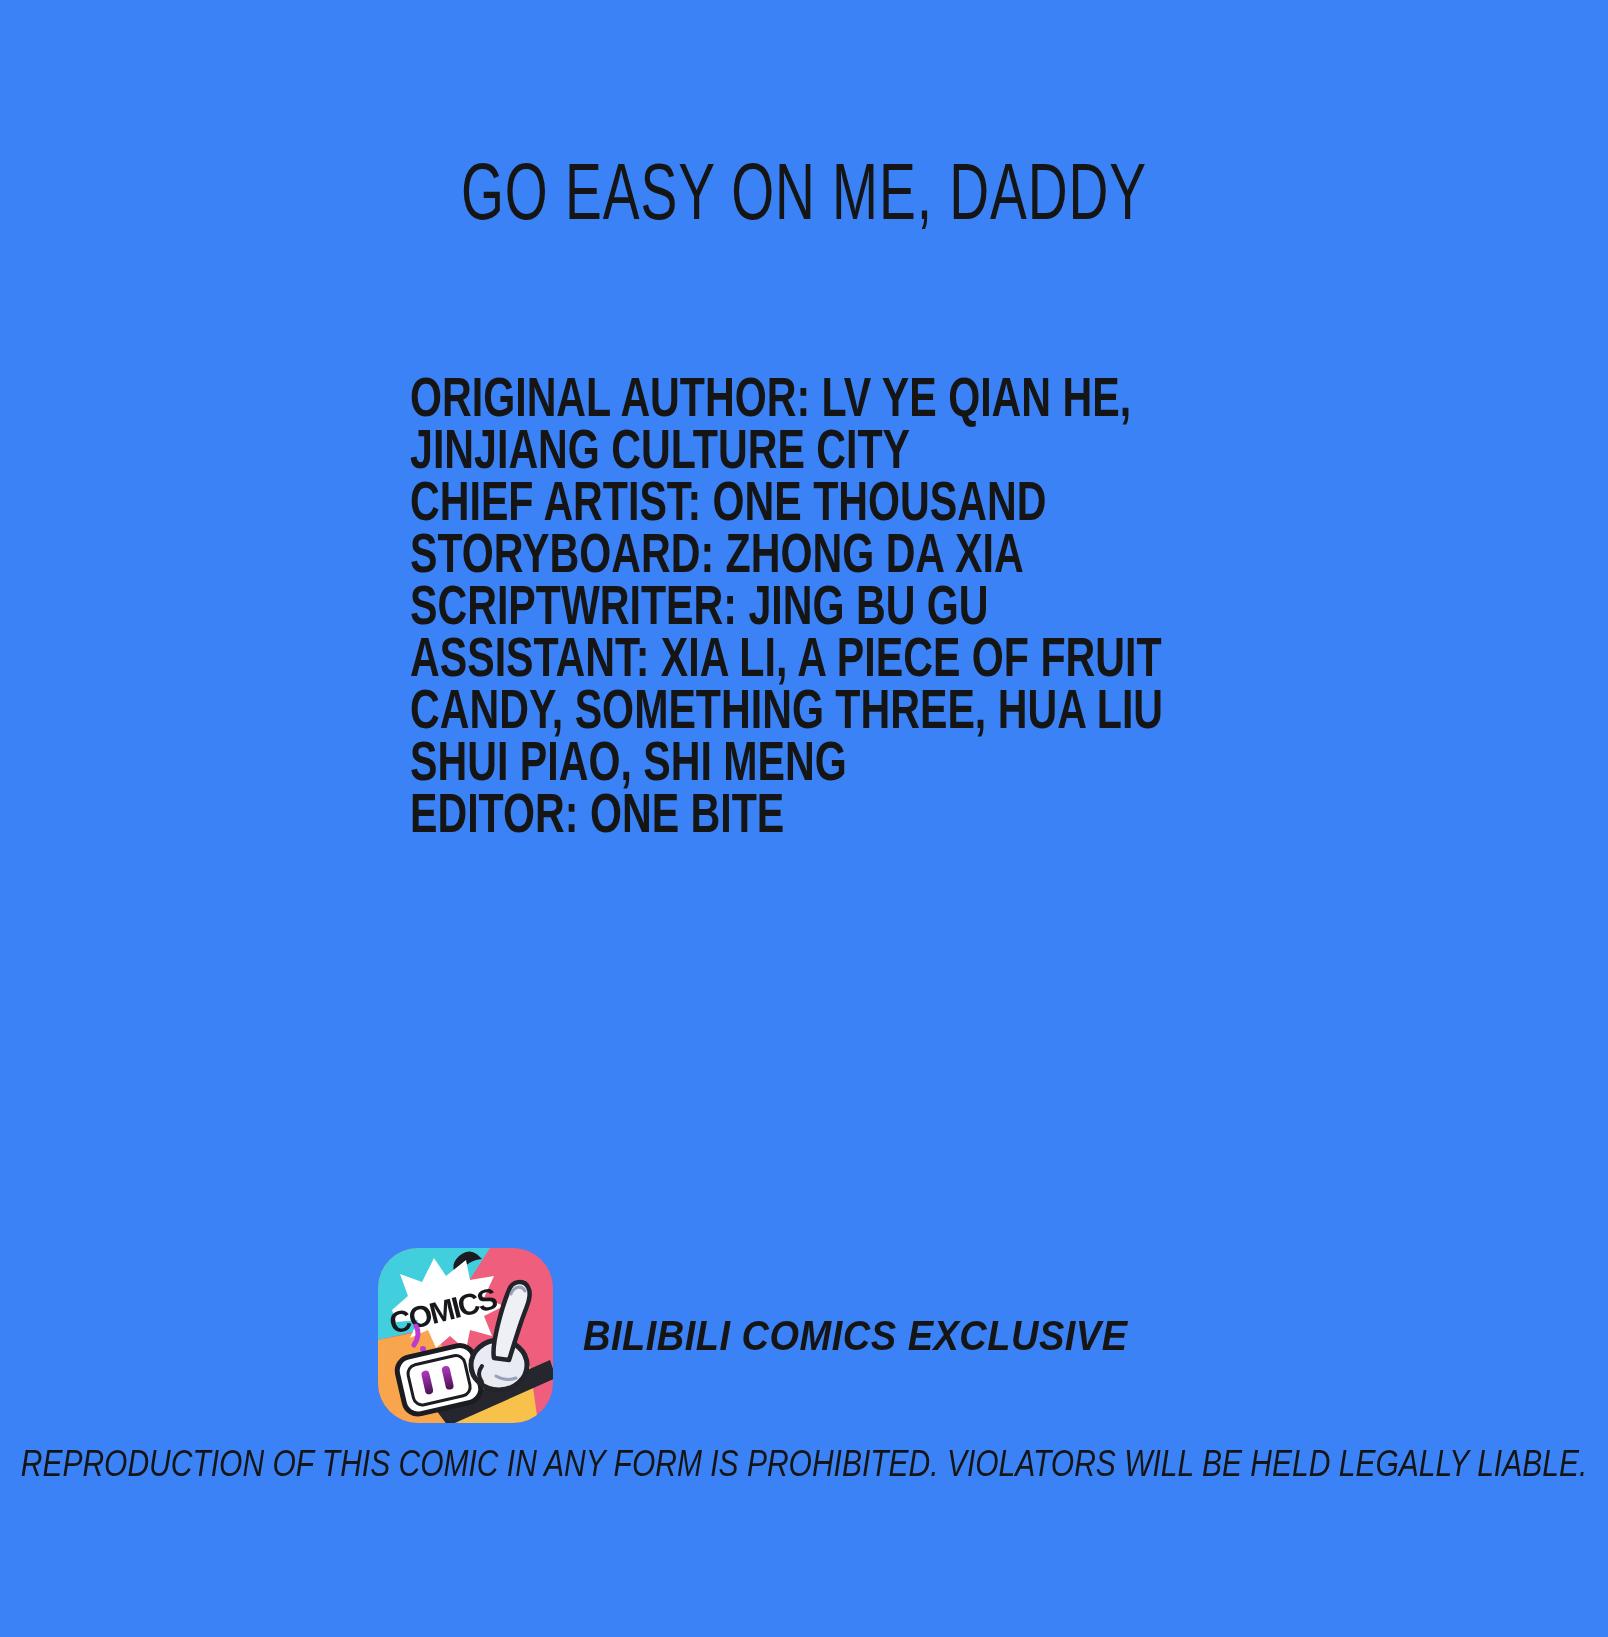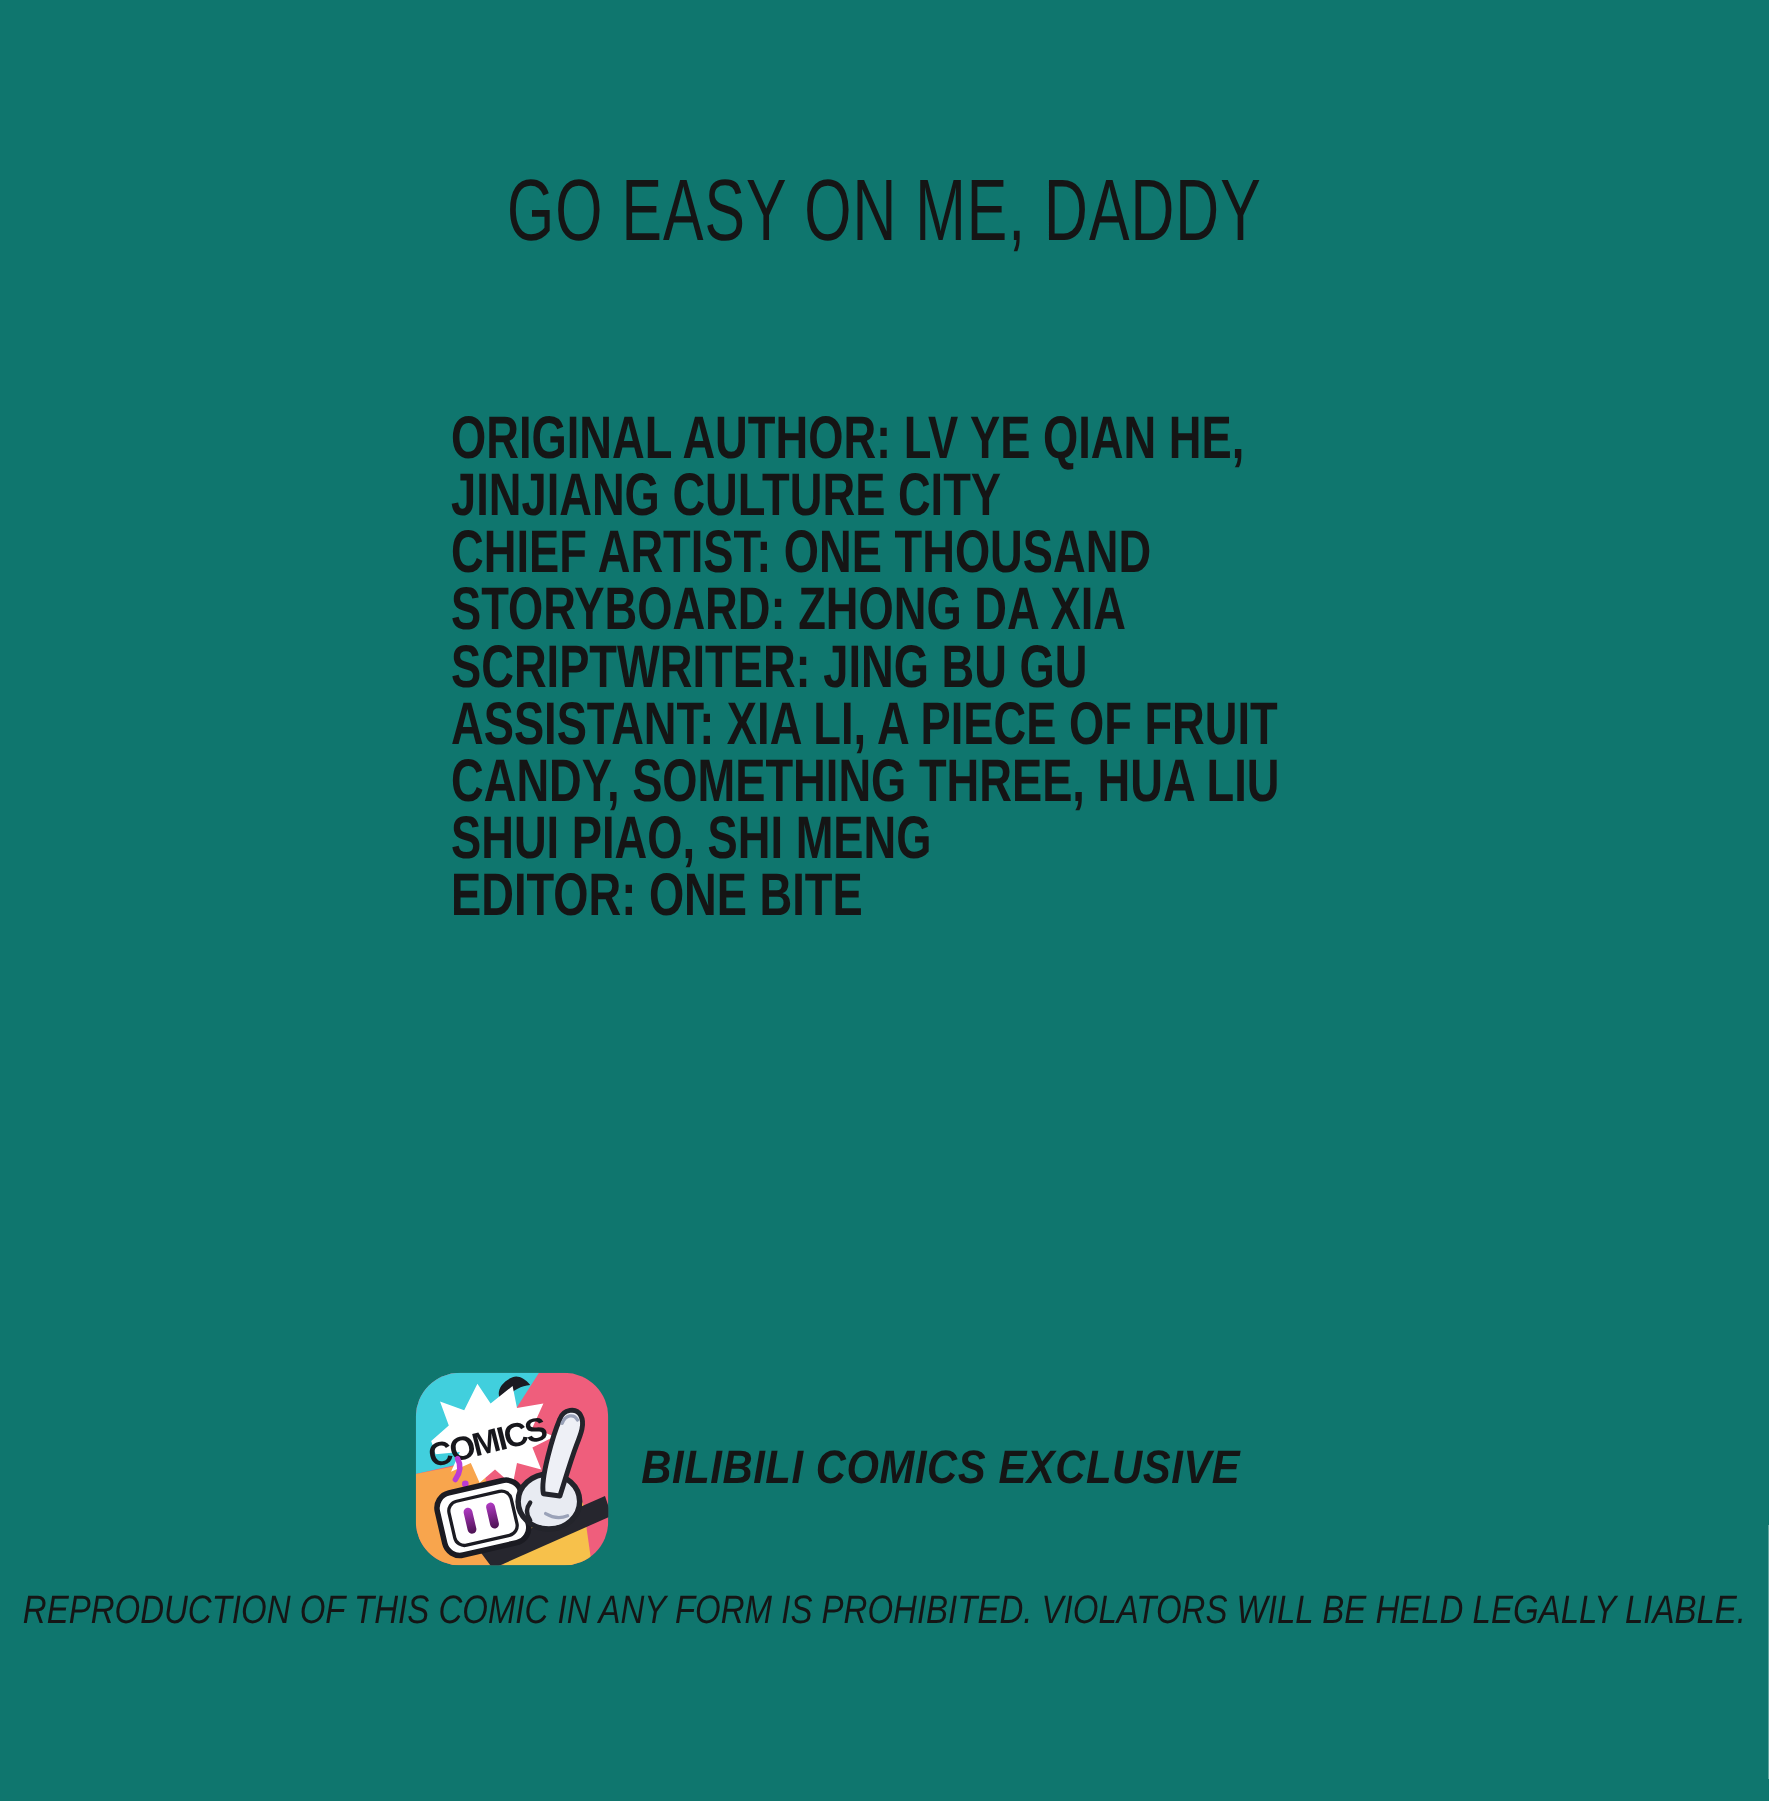--- a/index.html
+++ b/index.html
@@ -4,21 +4,21 @@
 <style>
   html, body {
     margin: 0;
     padding: 0;
     background: #ffffff;
   }
   .page {
     position: relative;
     width: 1608px;
     height: 1637px;
-    background: #0f766e;
+    background: #3b82f6;
     overflow: hidden;
     font-family: "Liberation Sans", sans-serif;
     color: #151515;
   }
   .title {
     position: absolute;
     top: 146px;
     left: 0;
     right: 0;
     margin: 0;

